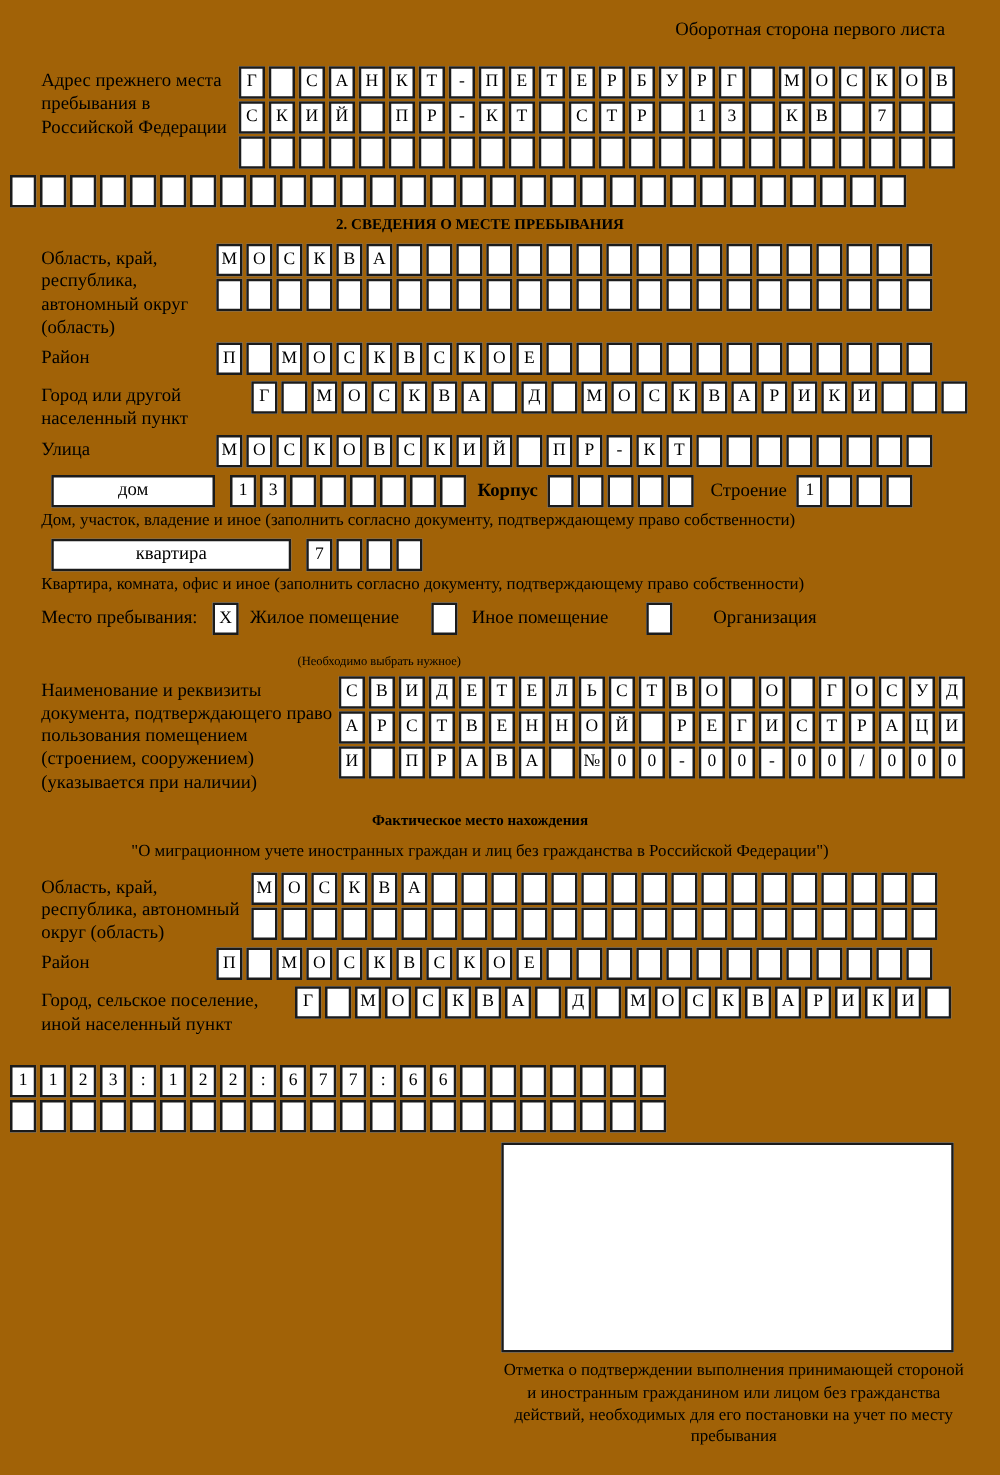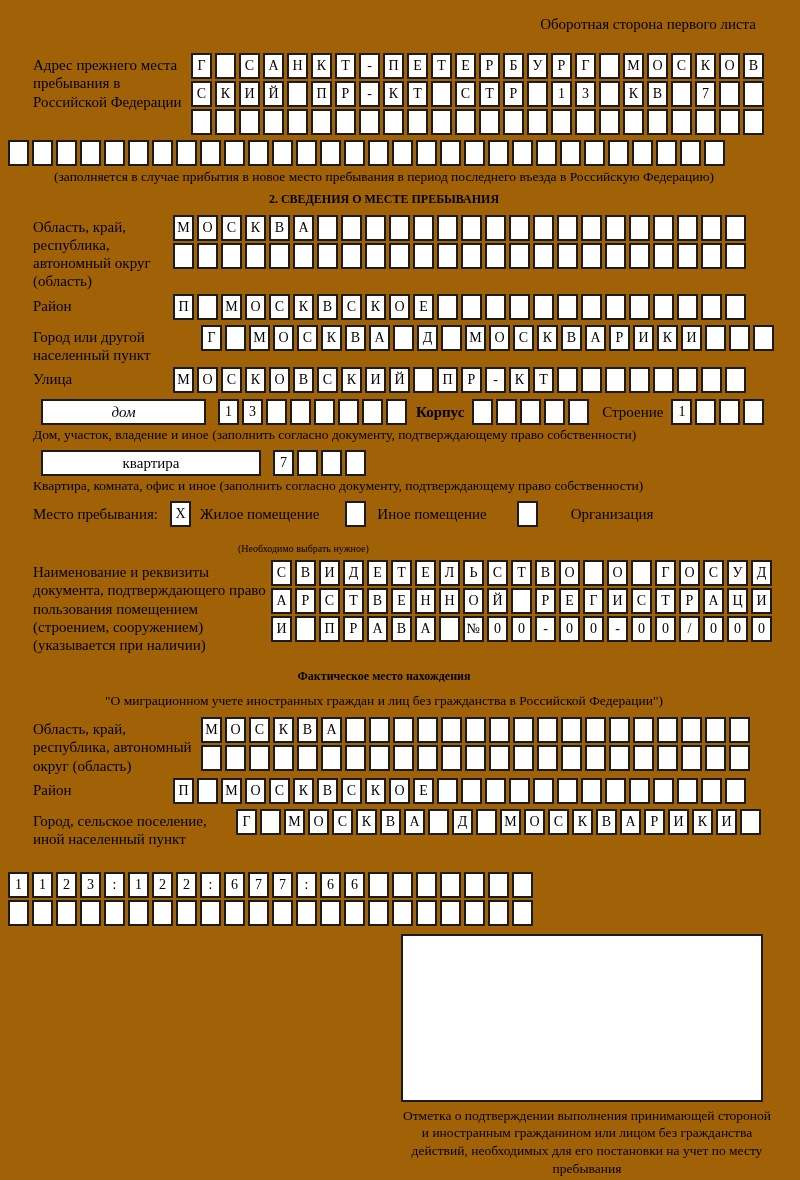--- a/index.html
+++ b/index.html
@@ -149,21 +149,20 @@
       <span class="cell"></span>
       <span class="cell"></span>
       <span class="cell"></span>
       <span class="cell"></span>
       <span class="cell"></span>
       <span class="cell"></span>
       <span class="cell"></span>
       <span class="cell"></span>
       <span class="cell"></span>
     </div>
-  <div class="caption-center">(заполняется в случае прибытия в новое место пребывания в период последнего въезда в Российскую Федерацию)</div>
 
   <div class="sec-title">2. СВЕДЕНИЯ О МЕСТЕ ПРЕБЫВАНИЯ</div>
 
   <div class="field">
     <div class="flabel w140">Область, край, республика, автономный округ (область)</div>
     <div class="rows">
       <div class="grid-row">
           <span class="cell">М</span>
           <span class="cell">О</span>
           <span class="cell">С</span>
@@ -302,21 +301,21 @@
         <span class="cell"></span>
         <span class="cell"></span>
         <span class="cell"></span>
         <span class="cell"></span>
         <span class="cell"></span>
         <span class="cell"></span>
       </div>
   </div>
 
   <div class="dom-row">
-    <div class="widebox" style="width:165px;font-style:italic;">дом</div>
+    <div class="widebox" style="width:131px;">дом</div>
     <div style="width:12px;flex:none;"></div>
     <div class="grid-row" style="margin-bottom:0;">
         <span class="cell">1</span>
         <span class="cell">3</span>
         <span class="cell"></span>
         <span class="cell"></span>
         <span class="cell"></span>
         <span class="cell"></span>
         <span class="cell"></span>
         <span class="cell"></span>
@@ -333,21 +332,21 @@
     <div class="grid-row" style="margin-bottom:0;">
         <span class="cell">1</span>
         <span class="cell"></span>
         <span class="cell"></span>
         <span class="cell"></span>
       </div>
   </div>
   <div class="caption">Дом, участок, владение и иное (заполнить согласно документу, подтверждающему право собственности)</div>
 
   <div class="kv-row">
-    <div class="widebox" style="width:220px;">квартира</div>
+    <div class="widebox" style="width:192px;">квартира</div>
     <div style="width:12px;flex:none;"></div>
     <div class="grid-row" style="margin-bottom:0;">
         <span class="cell">7</span>
         <span class="cell"></span>
         <span class="cell"></span>
         <span class="cell"></span>
       </div>
   </div>
   <div class="caption">Квартира, комната, офис и иное (заполнить согласно документу, подтверждающему право собственности)</div>
 

